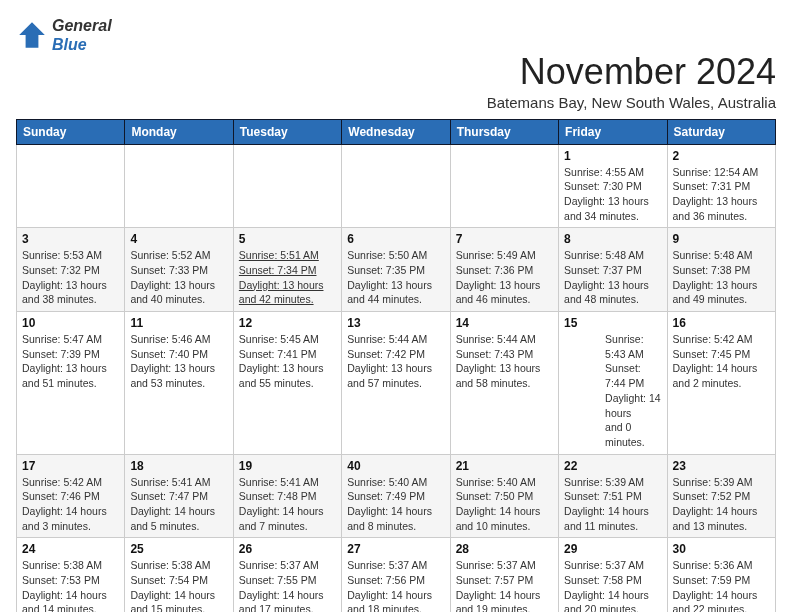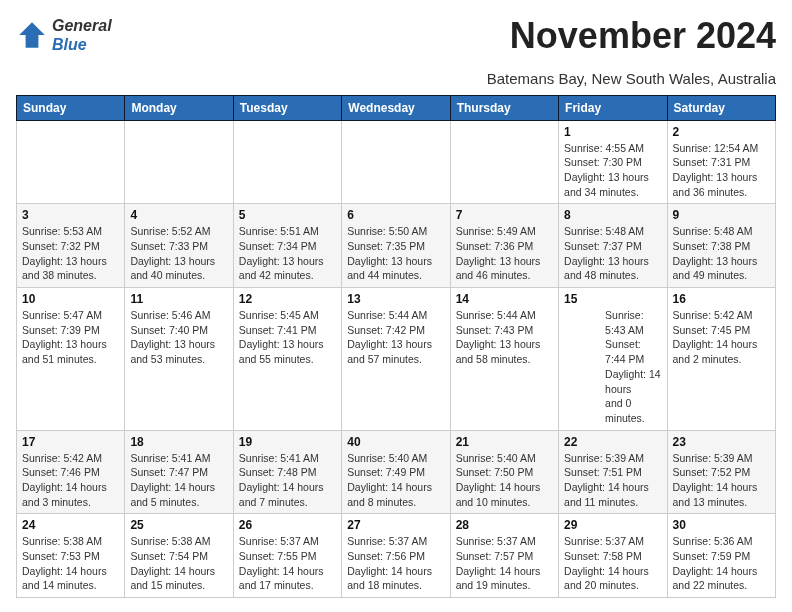--- a/index.html
+++ b/index.html
@@ -31,28 +31,29 @@
     .logo-text .blue { color: #2a6db5; }
     .logo-icon {
       width: 32px;
       height: 32px;
     }
     .title-block {
       text-align: right;
     }
     .month-title {
       font-size: 36px;
-      font-weight: bold;
+      font-weight: normal;
       color: #222;
       line-height: 1.1;
+      margin-top: 36px;
     }
     .location-title {
       font-size: 15px;
       color: #333;
-      margin-top: 14px;
+      margin-top: 2px;
     }
     .calendar {
       width: 100%;
       border-collapse: collapse;
       margin-top: 8px;
       font-size: 11px;
     }
     .calendar thead th {
       background: #2a6db5;
       color: #fff;
@@ -152,21 +153,21 @@
         </td>
         <td>
           <span class="day-number">4</span>
           <div class="day-info" style="white-space: pre-wrap;">Sunrise: 5:52 AM
 Sunset: 7:33 PM
 Daylight: 13 hours
 and 40 minutes.</div>
         </td>
         <td>
           <span class="day-number">5</span>
-          <div class="day-info" style="white-space: pre-wrap;">Sunrise: 5:51 AM
+          <div class="day-info" style="white-space: pre-wrap; text-decoration: underline;">Sunrise: 5:51 AM
 Sunset: 7:34 PM
 Daylight: 13 hours
 and 42 minutes.</div>
         </td>
         <td>
           <span class="day-number">6</span>
           <div class="day-info" style="white-space: pre-wrap;">Sunrise: 5:50 AM
 Sunset: 7:35 PM
 Daylight: 13 hours
 and 44 minutes.</div>

